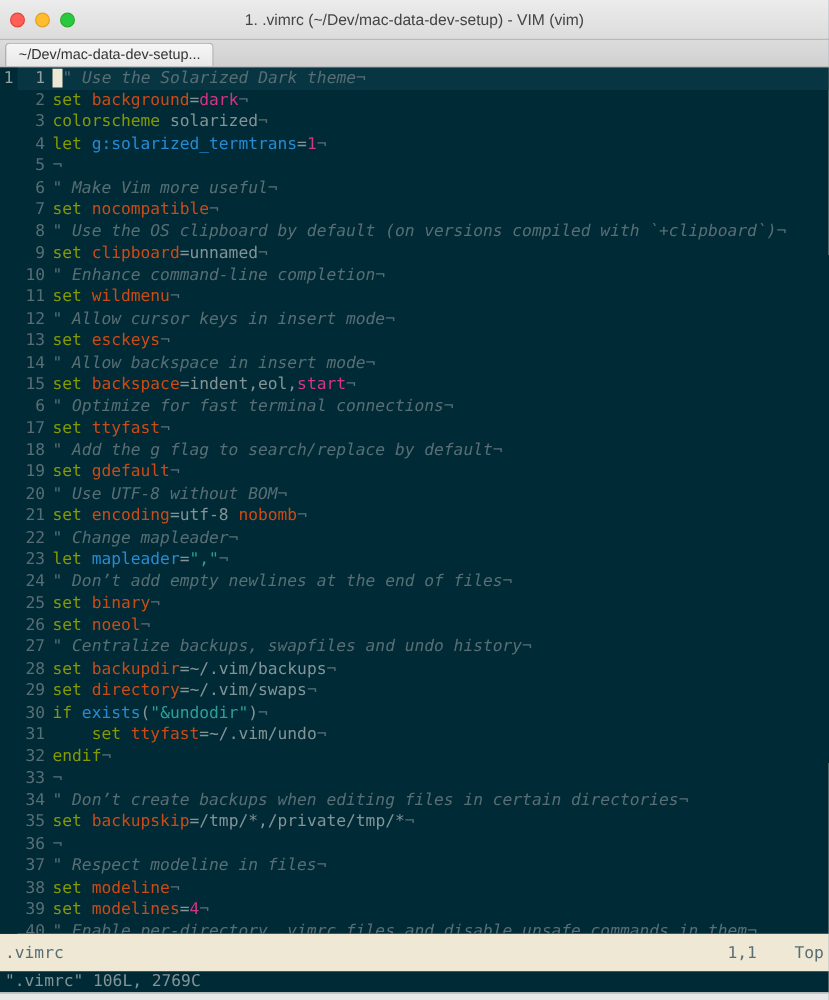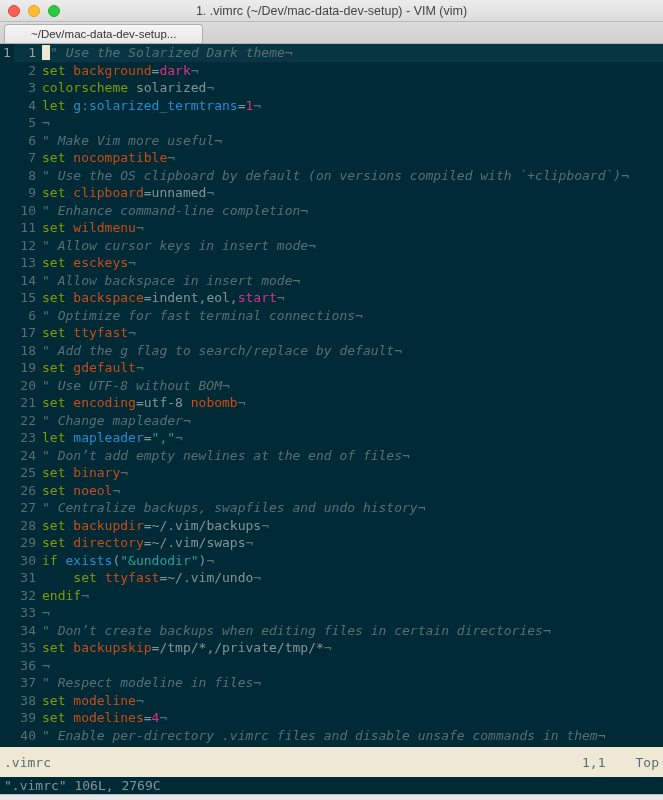--- a/index.html
+++ b/index.html
@@ -8,21 +8,21 @@
     height: 800px;
     font-family: "Menlo", "Monaco", monospace;
     font-size: 13px;
     background: #e8e8e8;
     overflow: hidden;
     display: flex;
     flex-direction: column;
   }
   
   .titlebar {
-    height: 22px;
+    height: 32px;
     background: linear-gradient(#ececec, #dcdcdc);
     border-bottom: 1px solid #b9b9b9;
     display: flex;
     align-items: center;
     padding: 0 8px;
     position: relative;
   }
   .traffic-lights {
     display: flex;
     gap: 8px;
@@ -49,21 +49,21 @@
     display: flex;
     align-items: stretch;
     padding-left: 4px;
   }
   .tab {
     background: linear-gradient(#f6f6f6, #e8e8e8);
     border: 1px solid #b0b0b0;
     border-bottom: none;
     border-top-left-radius: 4px;
     border-top-right-radius: 4px;
-    padding: 2px 26px;
+    padding: 2px 10px;
     font-size: 11.5px;
     font-family: -apple-system, Helvetica, Arial, sans-serif;
     color: #333;
     display: flex;
     align-items: center;
     margin-top: 2px;
   }
   
   .editor {
     flex: 1;

